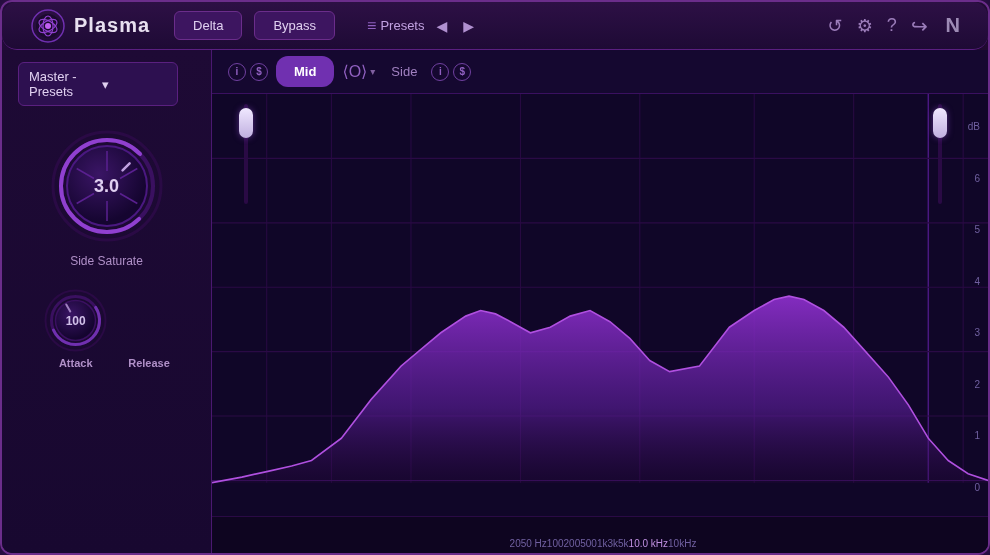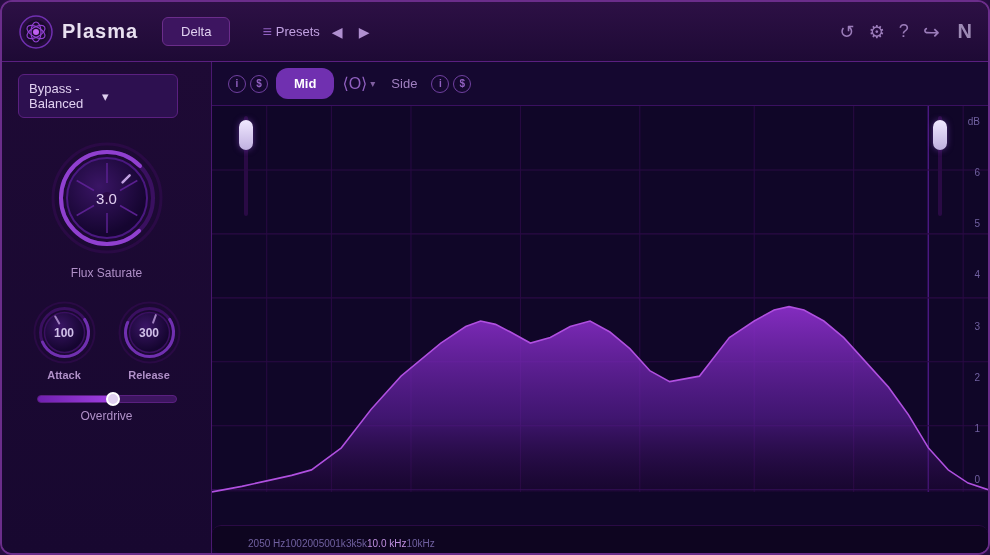--- a/index.html
+++ b/index.html
@@ -22,25 +22,26 @@
       display: flex;
       flex-direction: column;
       overflow: hidden;
       box-shadow: 0 0 40px rgba(120, 40, 180, 0.5), inset 0 0 80px rgba(80, 20, 120, 0.3);
     }
 
     
     .header {
       display: flex;
       align-items: center;
-      padding: 8px 16px;
+      padding: 8px 28px;
       background: linear-gradient(180deg, #2d1045 0%, #1e0a35 100%);
       border-bottom: 1px solid #5a1f80;
-      height: 60px;
+      height: 48px;
       gap: 12px;
+      border-radius: 15px;
     }
 
     .logo-area {
       display: flex;
       align-items: center;
       gap: 8px;
       margin-right: 12px;
     }
 
     .logo-icon {
@@ -179,22 +180,22 @@
       width: 120px;
       height: 120px;
     }
 
     .knob-value {
       position: absolute;
       top: 50%;
       left: 50%;
       transform: translate(-50%, -50%);
       color: #e0d0f0;
-      font-size: 15px;
-      font-weight: 400;
+      font-size: 18px;
+      font-weight: 700;
     }
 
     .knob-label {
       color: #b090c8;
       font-size: 12px;
       margin-top: 8px;
       text-align: center;
     }
 
     
@@ -392,42 +393,41 @@
       display: flex;
       flex-direction: column;
       align-items: center;
       cursor: pointer;
     }
 
     
     .db-scale {
       position: absolute;
       right: 8px;
-      top: 10px;
+      top: 27px;
       display: flex;
       flex-direction: column;
       justify-content: space-between;
       height: calc(100% - 30px);
       padding-bottom: 20px;
     }
 
     .db-label {
       color: #7060a0;
       font-size: 10px;
       text-align: right;
     }
 
     
     .freq-axis {
       display: flex;
-      justify-content: flex-start;
-      padding: 12px 30px 4px 36px;
+      justify-content: center;
+      padding: 21px 30px 4px 36px;
       background: #0e0520;
       border-top: 1px solid #2a0a45;
-      border-radius: 9px;
     }
 
     .freq-label {
       color: #7060a0;
       font-size: 10px;
     }
 
     .freq-label.highlight {
       color: #c090e0;
     }
@@ -446,20 +446,21 @@
           <ellipse rx="5" ry="10" fill="none" stroke="#9040d0" stroke-width="1.2" transform="rotate(0)"></ellipse>
           <ellipse rx="5" ry="10" fill="none" stroke="#9040d0" stroke-width="1.2" transform="rotate(60)"></ellipse>
           <ellipse rx="5" ry="10" fill="none" stroke="#9040d0" stroke-width="1.2" transform="rotate(120)"></ellipse>
         </g>
         <circle cx="18" cy="18" r="3" fill="#c060f0"></circle>
       </svg>
       <span class="app-title">Plasma</span>
     </div>
 
     <button class="header-btn">Delta</button>
+    <button class="header-btn">Bypass</button>
 
     <div class="presets-area">
       <div class="presets-label">
         <span style="font-size:16px;color:#9060c0;">≡</span>
         <span>Presets</span>
       </div>
       <div class="presets-nav">
         <button class="nav-arrow">◀</button>
         <button class="nav-arrow">▶</button>
       </div>
@@ -480,21 +481,21 @@
       </button>
       <span class="plugin-logo">N</span>
     </div>
   </div>
 
   <div class="main-content">
 
     <div class="left-panel">
 
       <div class="preset-selector">
-        <span>Bypass - Balanced</span>
+        <span>Master - Presets</span>
         <span class="dropdown-arrow">▾</span>
       </div>
 
       <div class="knob-area">
         <div class="knob-container">
           <svg class="knob-svg" viewBox="0 0 120 120">
 
             <circle cx="60" cy="60" r="54" fill="none" stroke="#2a0a45" stroke-width="3"></circle>
 
             <circle cx="60" cy="60" r="46" fill="none" stroke="#3a1060" stroke-width="4"></circle>
@@ -515,21 +516,21 @@
             <line x1="60" y1="25" x2="60" y2="45" stroke="#5a2090" stroke-width="1.5" transform="rotate(180 60 60)"></line>
             <line x1="60" y1="25" x2="60" y2="45" stroke="#5a2090" stroke-width="1.5" transform="rotate(240 60 60)"></line>
             <line x1="60" y1="25" x2="60" y2="45" stroke="#5a2090" stroke-width="1.5" transform="rotate(300 60 60)"></line>
 
             <circle cx="60" cy="60" r="6" fill="#2a0a45"></circle>
 
             <line x1="60" y1="28" x2="60" y2="38" stroke="#c0a0e0" stroke-width="2.5" stroke-linecap="round" transform="rotate(45 60 60)"></line>
           </svg>
           <span class="knob-value">3.0</span>
         </div>
-        <span class="knob-label">Flux Saturate</span>
+        <span class="knob-label">Side Saturate</span>
       </div>
 
       <div class="small-knobs-row">
 
         <div class="small-knob-area">
           <div class="small-knob-container">
             <svg class="small-knob-svg" viewBox="0 0 65 65">
               <circle cx="32.5" cy="32.5" r="30" fill="none" stroke="#2a0a45" stroke-width="2"></circle>
               <circle cx="32.5" cy="32.5" r="24" fill="none" stroke="#3a1060" stroke-width="3"></circle>
               <circle cx="32.5" cy="32.5" r="24" fill="none" stroke="#7030b0" stroke-width="3" stroke-dasharray="80 71" stroke-dashoffset="71" stroke-linecap="round" transform="rotate(135 32.5 32.5)"></circle>
@@ -541,47 +542,24 @@
                 </radialGradient>
               </defs>
               <line x1="32.5" y1="14" x2="32.5" y2="22" stroke="#a080c0" stroke-width="2" stroke-linecap="round" transform="rotate(-30 32.5 32.5)"></line>
             </svg>
             <span class="small-knob-value">100</span>
           </div>
           <span class="small-knob-label">Attack</span>
         </div>
 
         <div class="small-knob-area">
-          <div class="small-knob-container">
-            <svg class="small-knob-svg" viewBox="0 0 65 65">
-              <circle cx="32.5" cy="32.5" r="30" fill="none" stroke="#2a0a45" stroke-width="2"></circle>
-              <circle cx="32.5" cy="32.5" r="24" fill="none" stroke="#3a1060" stroke-width="3"></circle>
-              <circle cx="32.5" cy="32.5" r="24" fill="none" stroke="#7030b0" stroke-width="3" stroke-dasharray="100 51" stroke-dashoffset="71" stroke-linecap="round" transform="rotate(135 32.5 32.5)"></circle>
-              <circle cx="32.5" cy="32.5" r="20" fill="url(#knobGrad3)" stroke="#3a1060" stroke-width="1.5"></circle>
-              <defs>
-                <radialGradient id="knobGrad3" cx="40%" cy="35%" r="60%">
-                  <stop offset="0%" stop-color="#3a1565"></stop>
-                  <stop offset="100%" stop-color="#150530"></stop>
-                </radialGradient>
-              </defs>
-              <line x1="32.5" y1="14" x2="32.5" y2="22" stroke="#a080c0" stroke-width="2" stroke-linecap="round" transform="rotate(20 32.5 32.5)"></line>
-            </svg>
-            <span class="small-knob-value">300</span>
-          </div>
           <span class="small-knob-label">Release</span>
         </div>
       </div>
 
-      <div class="overdrive-area">
-        <div class="overdrive-slider-track">
-          <div class="overdrive-slider-fill"></div>
-          <div class="overdrive-handle"></div>
-        </div>
-        <span class="overdrive-label">Overdrive</span>
-      </div>
     </div>
 
     <div class="viz-panel">
 
       <div class="channel-tabs">
         <div class="info-icons">
           <div class="circle-icon">i</div>
           <div class="circle-icon">$</div>
         </div>
         <button class="mid-btn">Mid</button>

